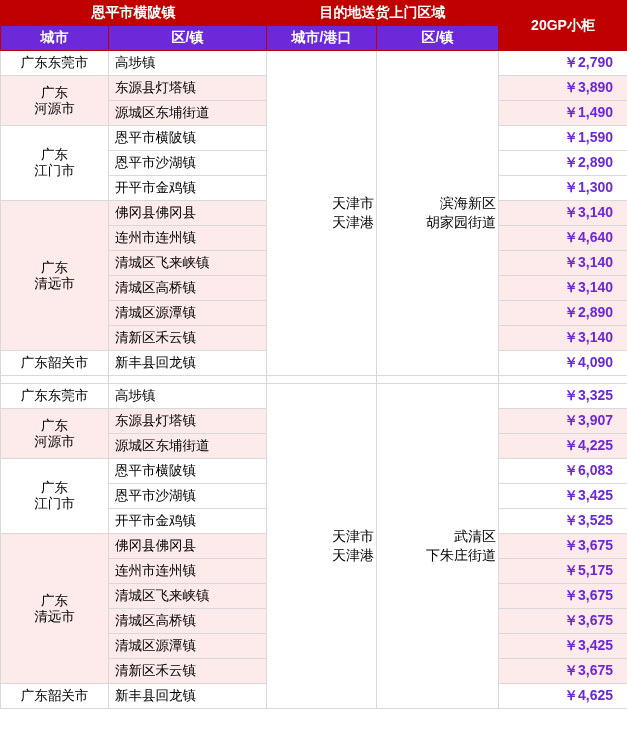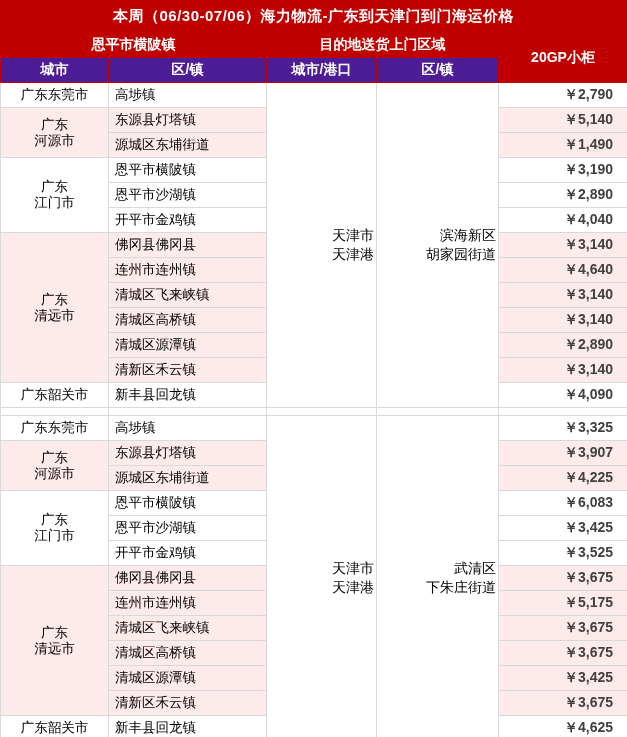--- a/index.html
+++ b/index.html
@@ -41,40 +41,40 @@
   }
   .hdr1 th {
     background: #c00000;
     color: #fff;
     font-weight: bold;
     height: 25px;
     font-size: 14px;
     border-color: #c00000;
   }
   .hdr2 th {
-    background: #4c1d95;
+    background: #6d28d9;
     color: #fff;
     font-weight: bold;
     height: 25px;
     font-size: 14px;
     border-color: #c00000;
   }
   .hdr-price {
     background: #c00000;
     color: #fff;
     font-weight: bold;
     font-size: 14px;
     border-color: #c00000;
   }
   tbody td { height: 25px; }
   .city-cell { font-size: 13.5px; line-height: 1.15; }
   .town-cell { text-align: left; padding-left: 6px; }
   .dest-cell { font-size: 14px; line-height: 1.35; text-align: right; }
   .price {
-    color: #404040;
+    color: #6d28d9;
     font-weight: bold;
     text-align: right;
     padding-right: 14px;
     font-size: 14px;
   }
   .row-white td { background: #ffffff; }
   .row-pink td { background: #fdeaea; }
   .gap-row td {
     height: 8px;
     background: #ffffff;
@@ -98,21 +98,20 @@
   }
   table { position: relative; z-index: 1; }
   .tbl-wrap { position: relative; }
   td { background-clip: padding-box; }
 </style>
 </head>
 <body>
 
 <div class="sheet">
 
-  <div class="title-bar">本周（06/30-07/06）海力物流-广东到天津门到门海运价格</div>
 
   <div class="tbl-wrap">
     <div class="watermark">Haili</div>
     <table>
       <colgroup>
         <col style="width:108px">
         <col style="width:158px">
         <col style="width:110px">
         <col style="width:122px">
         <col style="width:129px">
@@ -134,38 +133,38 @@
           <tr class="row-white">
             <td class="city-cell" rowspan="1">广东东莞市</td>
             <td class="town-cell">高埗镇</td>
             <td class="dest-cell" rowspan="13">天津市<br>天津港</td>
             <td class="dest-cell" rowspan="13">滨海新区<br>胡家园街道</td>
             <td class="price">￥2,790</td>
           </tr>
           <tr class="row-pink">
             <td class="city-cell" rowspan="2">广东<br>河源市</td>
             <td class="town-cell">东源县灯塔镇</td>
-            <td class="price">￥5,140</td>
+            <td class="price">￥3,890</td>
           </tr>
           <tr class="row-pink">
             <td class="town-cell">源城区东埔街道</td>
             <td class="price">￥1,490</td>
           </tr>
           <tr class="row-white">
             <td class="city-cell" rowspan="3">广东<br>江门市</td>
             <td class="town-cell">恩平市横陂镇</td>
-            <td class="price">￥3,190</td>
+            <td class="price">￥1,590</td>
           </tr>
           <tr class="row-white">
             <td class="town-cell">恩平市沙湖镇</td>
             <td class="price">￥2,890</td>
           </tr>
           <tr class="row-white">
             <td class="town-cell">开平市金鸡镇</td>
-            <td class="price">￥4,040</td>
+            <td class="price">￥1,300</td>
           </tr>
           <tr class="row-pink">
             <td class="city-cell" rowspan="6">广东<br>清远市</td>
             <td class="town-cell">佛冈县佛冈县</td>
             <td class="price">￥3,140</td>
           </tr>
           <tr class="row-pink">
             <td class="town-cell">连州市连州镇</td>
             <td class="price">￥4,640</td>
           </tr>

